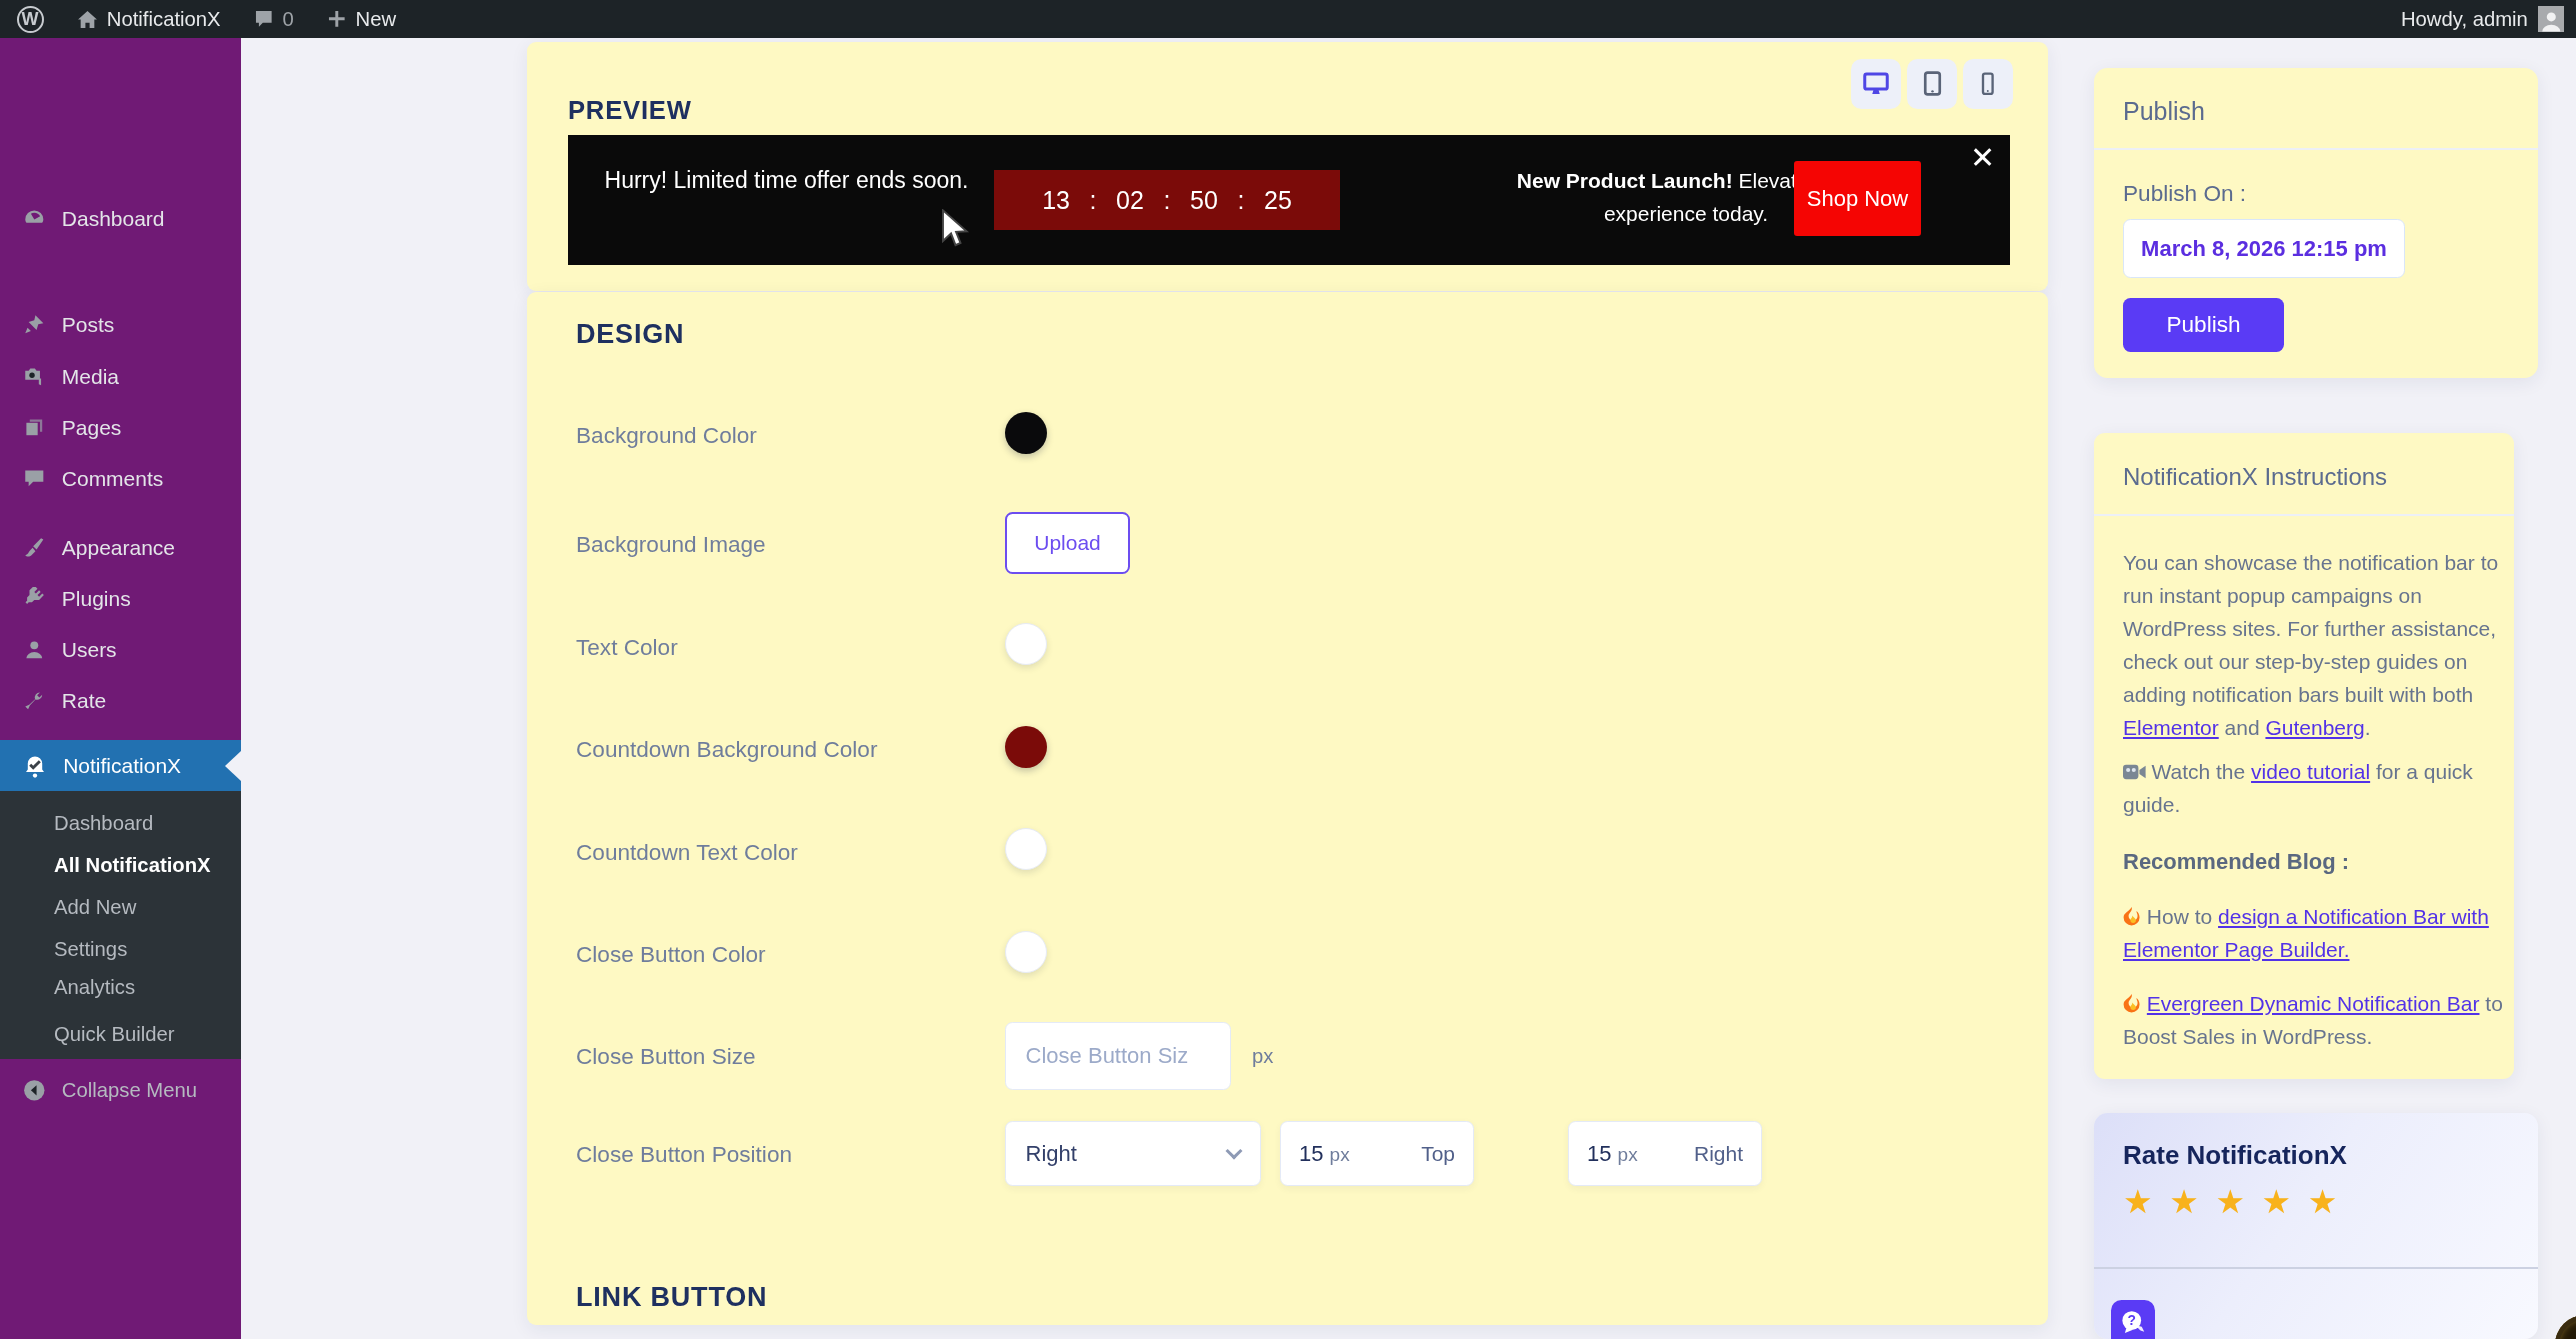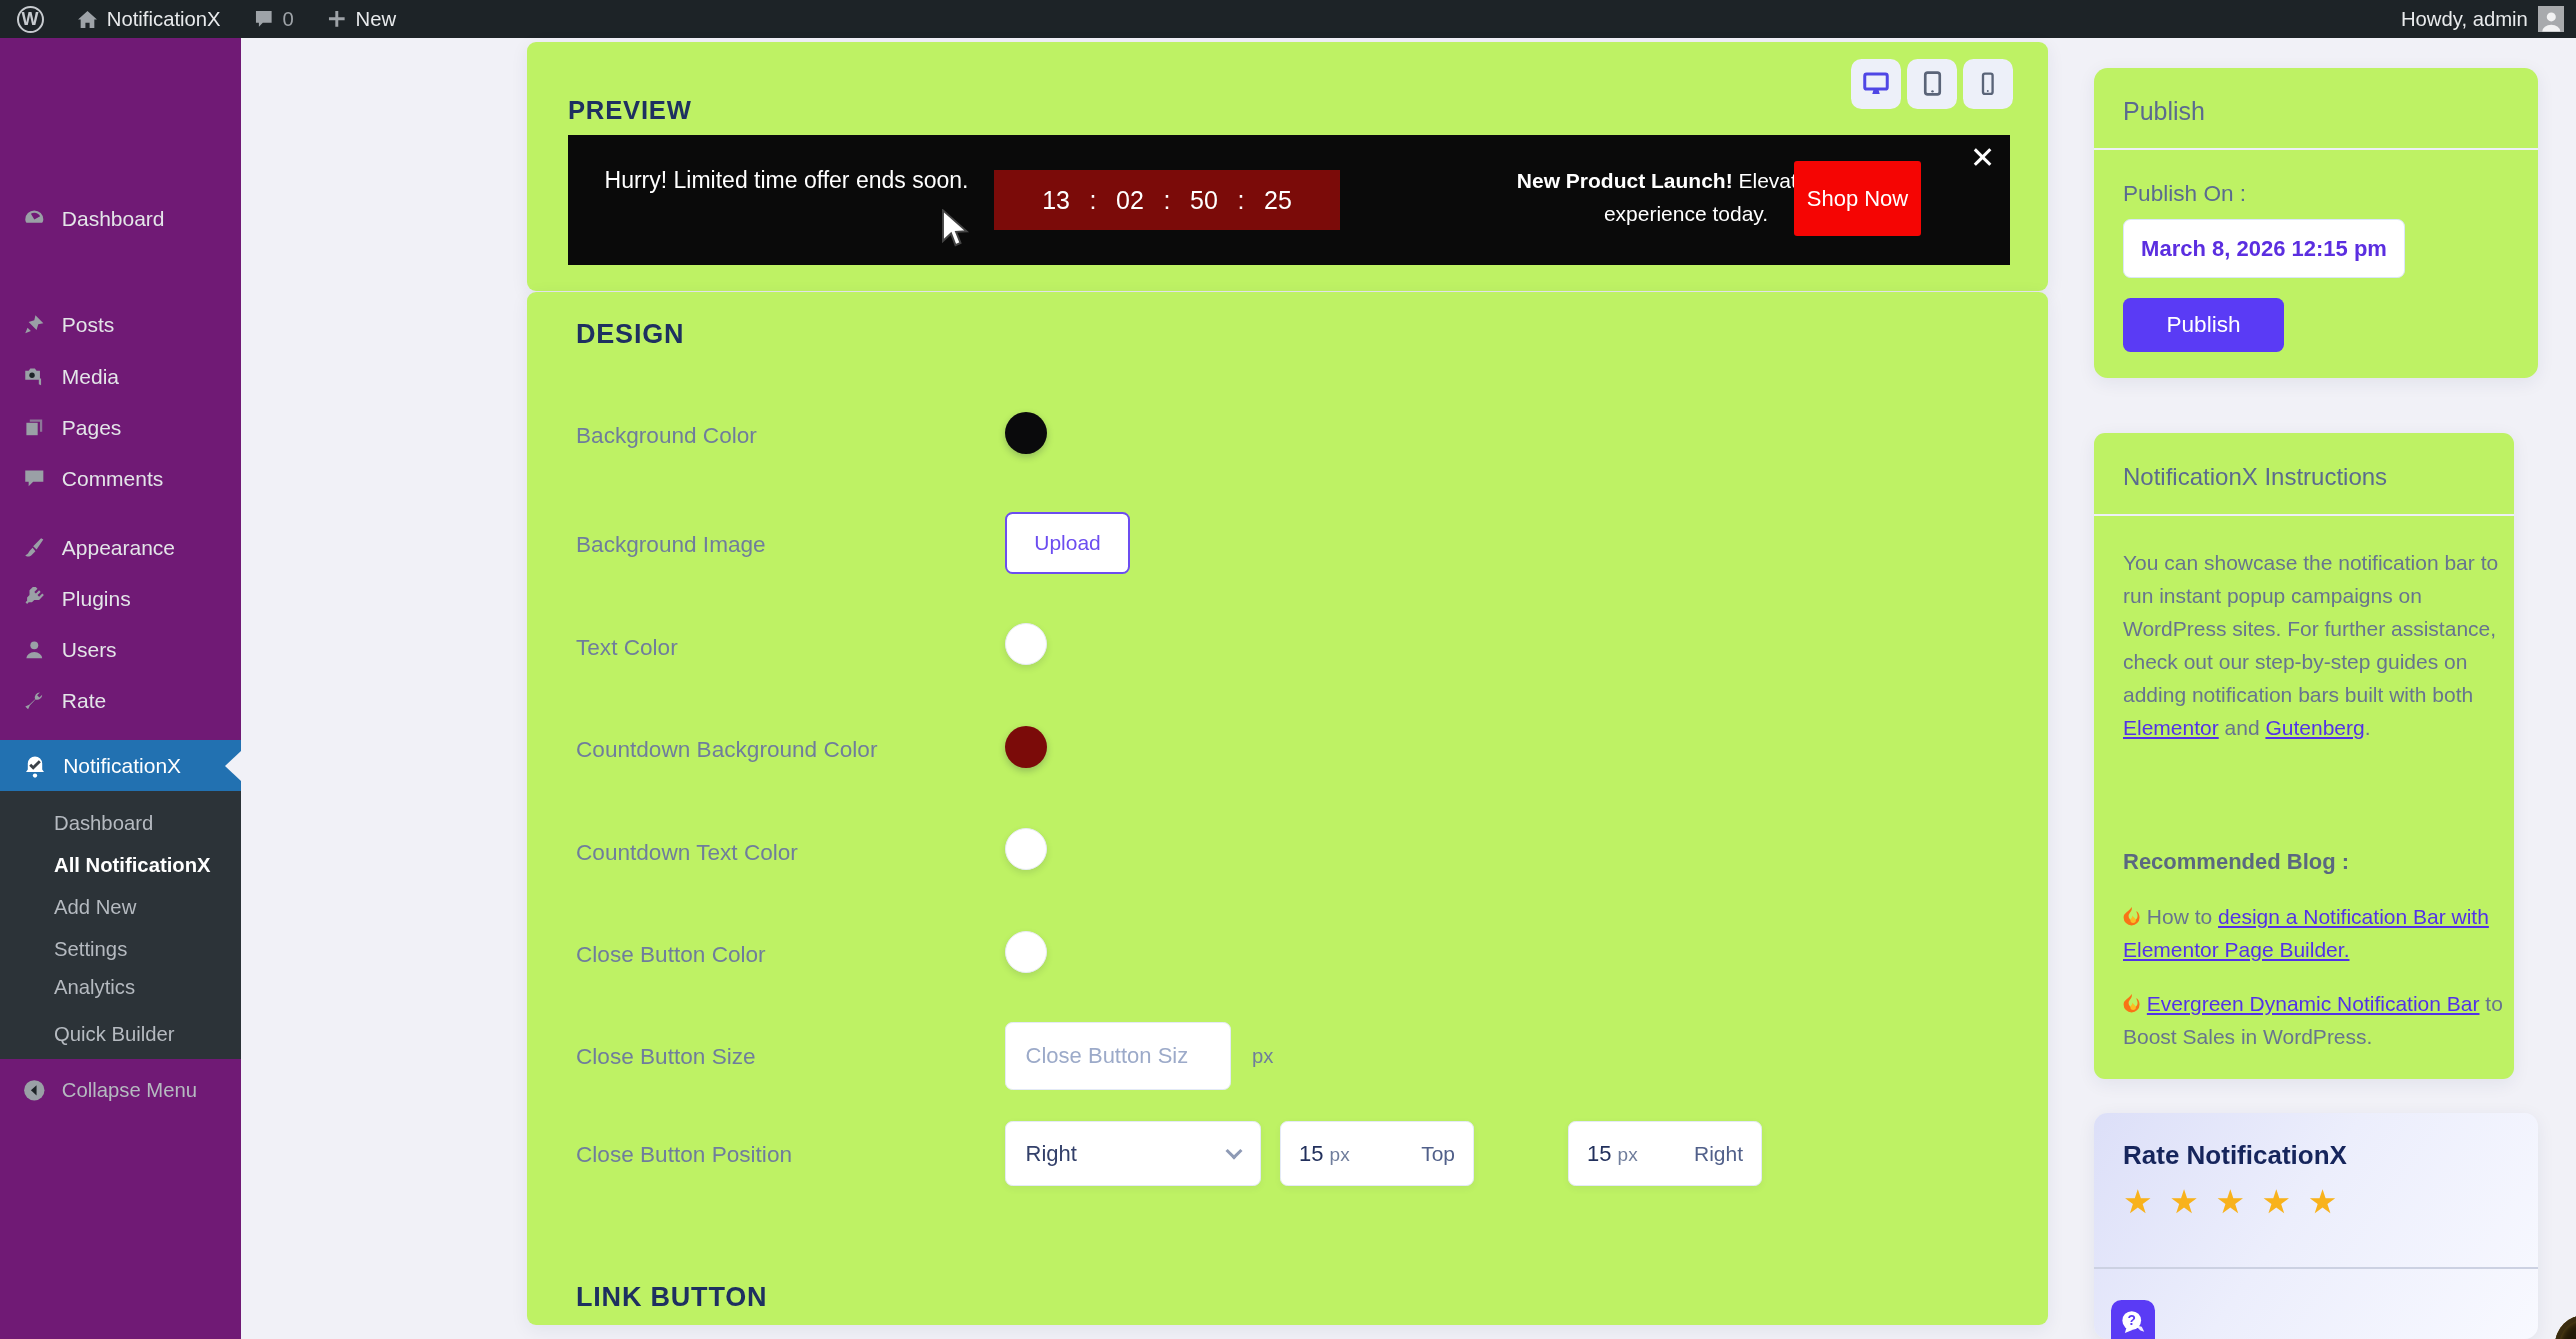--- a/index.html
+++ b/index.html
@@ -24,21 +24,21 @@
   .menu-item svg { flex:0 0 auto; }
   .menu-item.active { background:#2271b1; color:#fff; }
   .menu-arrow { position:absolute; right:0; top:50%; transform:translateY(-50%); width:0; height:0;
     border-top:15px solid transparent; border-bottom:15px solid transparent; border-right:16.6px solid #f1f1f7; }
   #submenu-bg { position:absolute; left:0; top:753px; width:241px; height:268px; background:#2c3338; }
   .sub-item { position:absolute; left:0; width:241px; height:42px; display:flex; align-items:center;
     padding-left:54px; color:#b5bac0; font-size:20.3px; cursor:pointer; }
   .sub-item.current { color:#ffffff; font-weight:bold; }
 
   
-  .card { position:absolute; background:#bef264; border-radius:9px; box-shadow:0 4.5px 18px rgba(30,40,90,0.07); }
+  .card { position:absolute; background:#fef9c3; border-radius:9px; box-shadow:0 4.5px 18px rgba(30,40,90,0.07); }
   .sec-title { font-weight:bold; color:#1e3060; letter-spacing:0.8px; font-size:27px; }
 
   
   .device-btn { position:absolute; top:16.6px; width:50px; height:50px; border-radius:10.5px; background:#edf0f9;
     display:flex; align-items:center; justify-content:center; cursor:pointer; }
   #nbar { position:absolute; left:41px; top:93px; width:1442px; height:130px; background:#0a0a0a; color:#fff; }
   #nbar-msg1 { position:absolute; left:15px; top:30px; width:407px; text-align:center; font-size:23px; line-height:30px; }
   #countdown { position:absolute; left:426px; top:35px; width:346px; height:60px; background:#7b0b09;
     display:flex; align-items:center; justify-content:center; gap:19.6px; font-size:25px; }
   #nbar-msg2 { position:absolute; left:926px; top:29px; width:384px; text-align:center; font-size:21px; line-height:33px; }
@@ -323,20 +323,29 @@
   </div>
 
   <div class="card" style="left:2094px; top:422px; width:420px; height:646px; border-radius:11px;margin-top:11px;">
     <div class="panel-title abs" style="left:29px; top:30px; font-size:24px;">NotificationX Instructions</div>
     <div class="divider" style="top:81px;"></div>
 
     <div class="instr-text abs" style="left:29px; top:113px; width:389px;">
       <span>You can showcase the notification bar to run instant popup campaigns on WordPress sites. For further assistance, check out our step-by-step guides on adding notification bars built with both </span><span class="ilink">Elementor</span><span> and </span><span class="ilink">Gutenberg</span><span>.</span>
     </div>
 
+    <div class="instr-text abs" style="left:29px; top:322px; width:389px;">
+      <svg width="22.6" height="18" viewBox="0 0 22 16" style="vertical-align:-2.3px;">
+          <rect x="0" y="1" width="15" height="14" rx="3" fill="#7b8794"></rect>
+          <path d="M16 6l6-4v12l-6-4z" fill="#7b8794"></path>
+          <circle cx="5" cy="6" r="2" fill="#dfe6ee"></circle>
+          <circle cx="10.5" cy="6" r="2" fill="#dfe6ee"></circle>
+        </svg>
+      <span>Watch the </span><span class="ilink">video tutorial</span><span> for a quick guide.</span>
+    </div>
 
     <div class="abs" style="left:29px; top:416px; color:#5a6880; font-size:22px; font-weight:bold;">Recommended Blog :</div>
 
     <div class="instr-text abs" style="left:29px; top:467px; width:389px;">
       <svg width="18" height="21" viewBox="0 0 16 20" style="vertical-align:-3.8px;">
           <path d="M8 0c1.5 4-3 5.5-3 9a4.5 4.5 0 009 0c0-2-1-3.2-1.2-5C14.5 5.2 16 7.5 16 10.5a8 8 0 11-16 0C0 5.5 6 4.5 8 0z" fill="#f97316" transform="scale(0.95)"></path>
           <path d="M8 8c.8 2-1.5 2.8-1.5 4.6a2.6 2.6 0 005.2 0C11.7 10.5 9.5 10 8 8z" fill="#fbbf24"></path>
         </svg>
       <span>How to </span><span class="ilink">design a Notification Bar with Elementor Page Builder.</span>
     </div>

